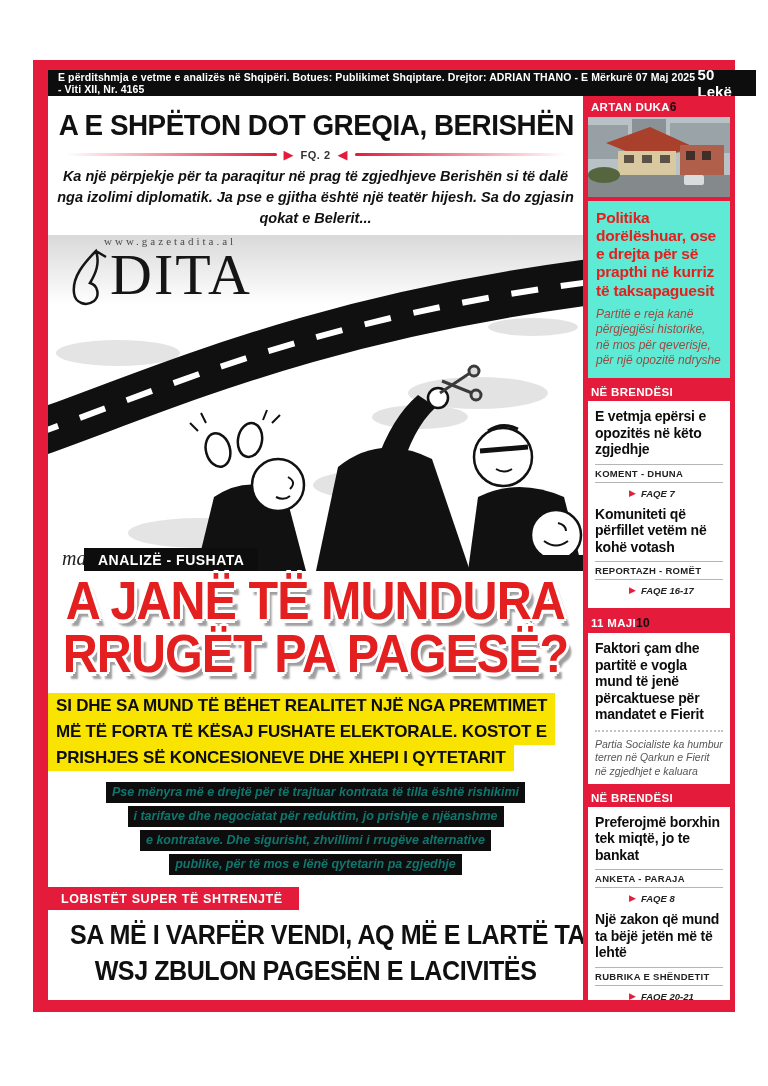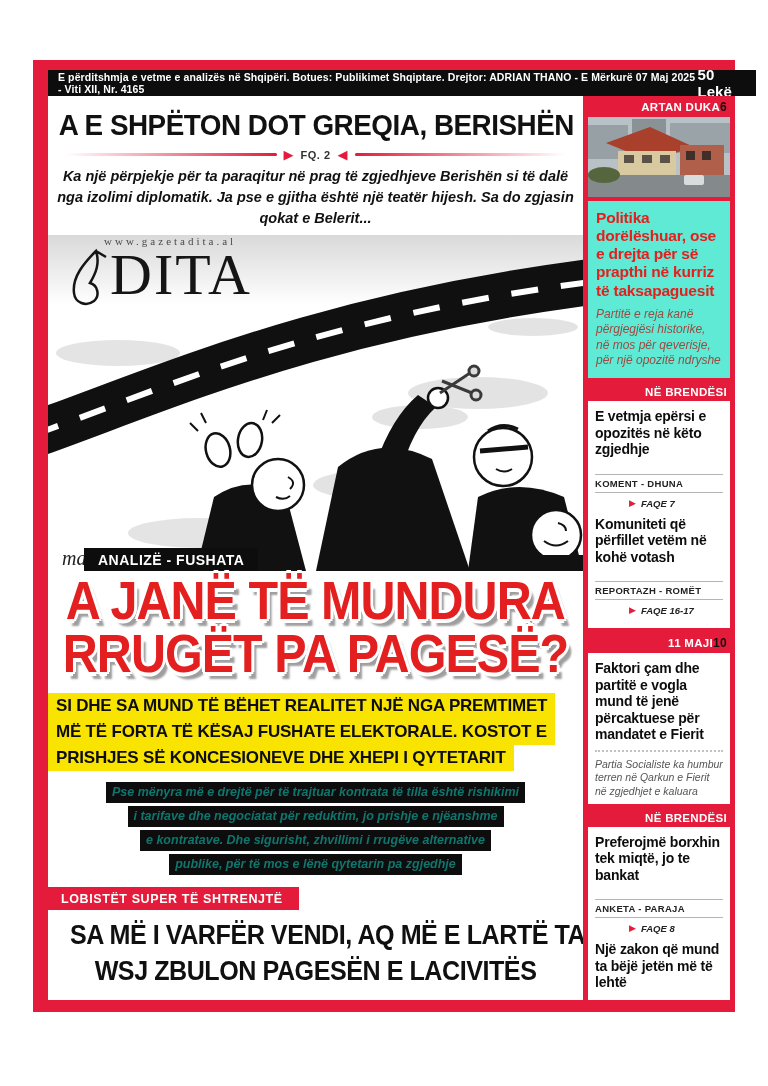--- a/index.html
+++ b/index.html
@@ -81,35 +81,35 @@
   .bottom-headline .bh {
     display:inline-block; font-size:27px; font-weight:bold; letter-spacing:-.5px;
     transform:scaleX(.93); transform-origin:center; white-space:nowrap; color:#101010;
   }
   .faqe-row { display:flex; align-items:center; gap:6px; margin:9px 14px 0 22px; }
   .faqe-row .tri { color:#e41b3a; font-size:12px; line-height:1; }
   .faqe-row .ref { font-size:11px; font-style:italic; color:#444; font-weight:bold; }
 
   
   .sb-header {
-    display:flex; justify-content:flex-end; align-items:center;
+    display:flex; justify-content:flex-start; align-items:center;
     padding:4px 3px 3px; color:#fff; font-weight:bold; font-size:11.5px;
     letter-spacing:.3px;
   }
   .sb-header .num { color:#111; font-size:12px; }
   .sb-box { background:#fff; width:142px; margin:0 auto 4px; }
   .sb-photo { height:80px; overflow:hidden; }
   .sb-photo svg { width:100%; height:100%; display:block; }
   .sb-yellow { background:#5eead4; padding:8px 8px 9px; }
   .sb-yellow .ttl { font-size:15.5px; font-weight:bold; line-height:1.17; color:#e3201f; letter-spacing:-.2px; }
   .sb-yellow .dk { margin-top:7px; font-size:12px; font-style:italic; color:#9c4a42; line-height:1.3; }
   .sb-white { background:#fff; padding:7px 7px 5px; }
   .sb-item .ttl { font-size:14px; font-weight:bold; line-height:1.18; color:#0d0d0d; letter-spacing:-.2px; }
   .sb-item .tag {
-    margin-top:16px; border-top:1px solid #b5b5b5; border-bottom:1px solid #b5b5b5;
+    margin-top:6px; border-top:1px solid #b5b5b5; border-bottom:1px solid #b5b5b5;
     padding:3px 0; font-size:9.5px; font-weight:bold; color:#222; letter-spacing:.3px;
   }
   .sb-item .faqe { display:flex; gap:5px; align-items:center; margin:5px 0 7px 34px; }
   .sb-item .faqe .tri { color:#e41b3a; font-size:9px; line-height:1; }
   .sb-item .faqe .ref { font-size:9.5px; font-style:italic; font-weight:bold; color:#222; }
   .sb-dotted { border-top:2px dotted #c2c2c2; margin-top:7px; }
   .sb-deck { margin-top:6px; font-size:10.5px; font-style:italic; color:#555; line-height:1.3; }
 </style>
 </head>
 <body>

